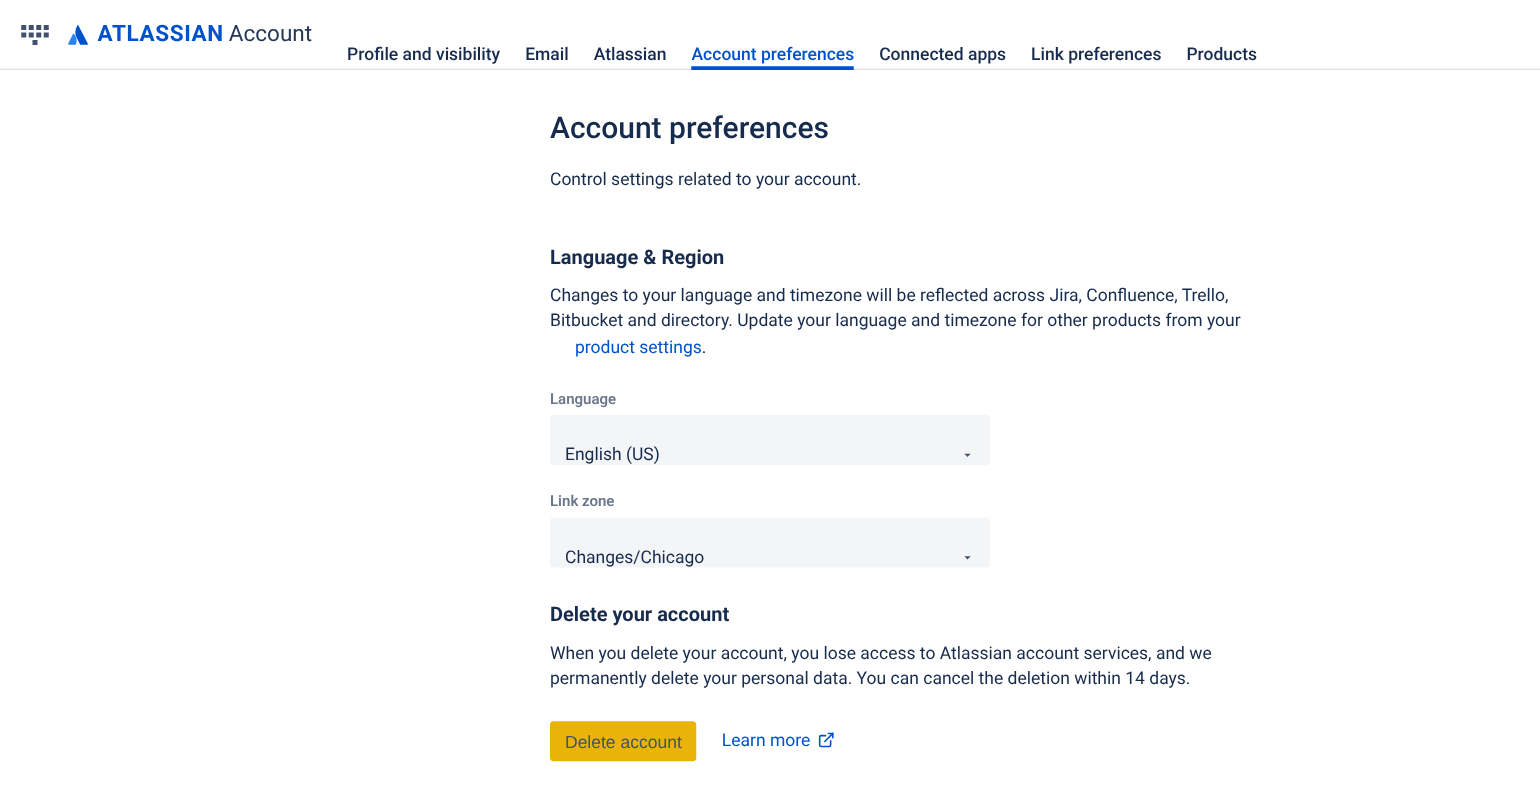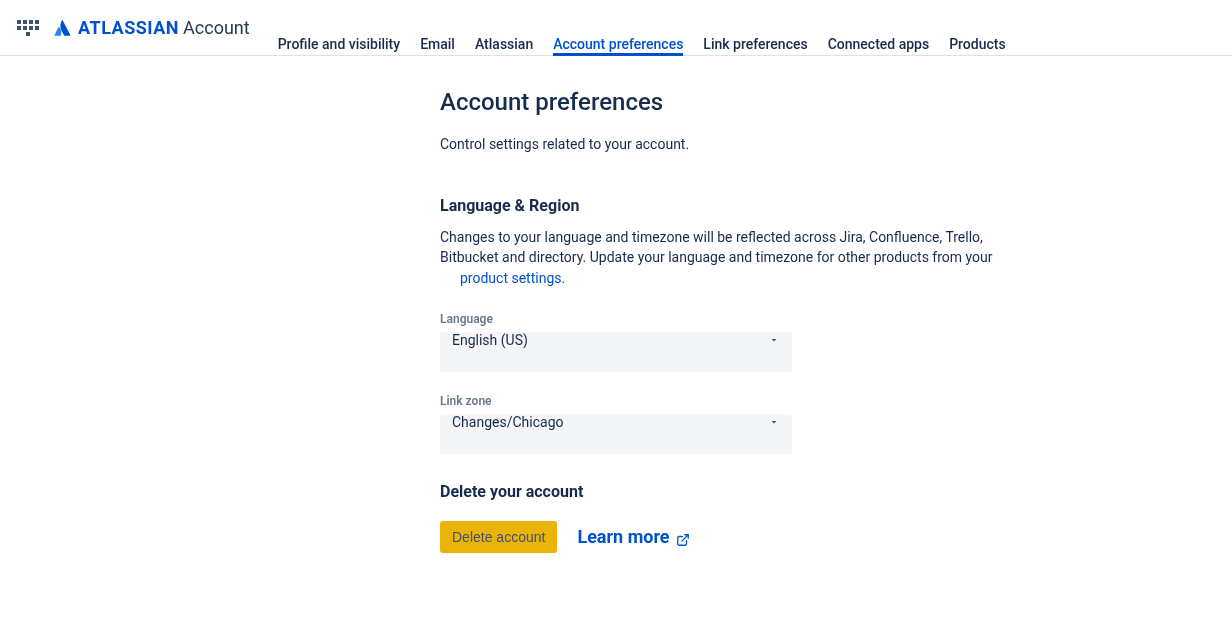--- a/index.html
+++ b/index.html
@@ -131,21 +131,21 @@
       font-weight: 600;
       margin-bottom: 6px;
       display: block;
     }
     .select-box {
       width: 352px;
       height: 40px;
       background: #F4F5F7;
       border-radius: 3px;
       display: flex;
-      align-items: flex-start;
+      align-items: flex-end;
       justify-content: space-between;
       padding: 0 10px 0 12px;
       font-size: 14px;
       color: #172B4D;
       cursor: pointer;
       margin-bottom: 22px;
     }
     .chevron {
       width: 16px;
       height: 16px;
@@ -167,24 +167,24 @@
       border: none;
       border-radius: 3px;
       padding: 8px 12px;
       font-size: 14px;
       font-weight: 500;
       color: #42526E;
       cursor: pointer;
     }
     .learn-more {
       color: #0052CC;
-      font-size: 18px;
-      font-weight: 700;
+      font-size: 14px;
+      font-weight: 400;
       display: inline-flex;
-      align-items: flex-end;
+      align-items: flex-start;
       gap: 6px;
       cursor: pointer;
     }
     .atlassian-logo {
       width: 20px;
       height: 20px;
     }
   </style>
 </head>
 <body>
@@ -218,24 +218,24 @@
     <div class="nav-item">
         <span>Email</span>
       </div>
     <div class="nav-item">
         <span>Atlassian</span>
       </div>
     <div class="nav-item active">
         <span>Account preferences</span>
       </div>
     <div class="nav-item">
+        <span>Connected apps</span>
+      </div>
+    <div class="nav-item">
         <span>Link preferences</span>
-      </div>
-    <div class="nav-item">
-        <span>Connected apps</span>
       </div>
     <div class="nav-item">
         <span>Products</span>
       </div>
   </nav>
 </div>
 
 <main class="main">
   <h1 class="page-title">Account preferences</h1>
   <p class="page-desc">Control settings related to your account.</p>
@@ -260,20 +260,21 @@
     <span>Changes/Chicago</span>
     <span class="chevron">
       <svg width="12" height="12" viewBox="0 0 24 24">
           <path fill="#42526E" d="M7 10l5 5 5-5z"></path>
         </svg>
     </span>
   </div>
 
   <div class="delete-section">
     <h2 class="section-title">Delete your account</h2>
+    <p class="section-desc">When you delete your account, you lose access to Atlassian account services, and we permanently delete your personal data. You can cancel the deletion within 14 days.</p>
     <div class="action-row">
       <button class="btn"><span>Delete account</span></button>
       <a class="learn-more">
         <span>Learn more</span>
         <svg width="14" height="14" viewBox="0 0 24 24" fill="none" stroke="#0052CC" stroke-width="2.2" stroke-linecap="round" stroke-linejoin="round">
           <path d="M18 13v6a2 2 0 0 1-2 2H5a2 2 0 0 1-2-2V8a2 2 0 0 1 2-2h6"></path>
           <polyline points="15 3 21 3 21 9"></polyline>
           <line x1="10" y1="14" x2="21" y2="3"></line>
         </svg>
       </a>

